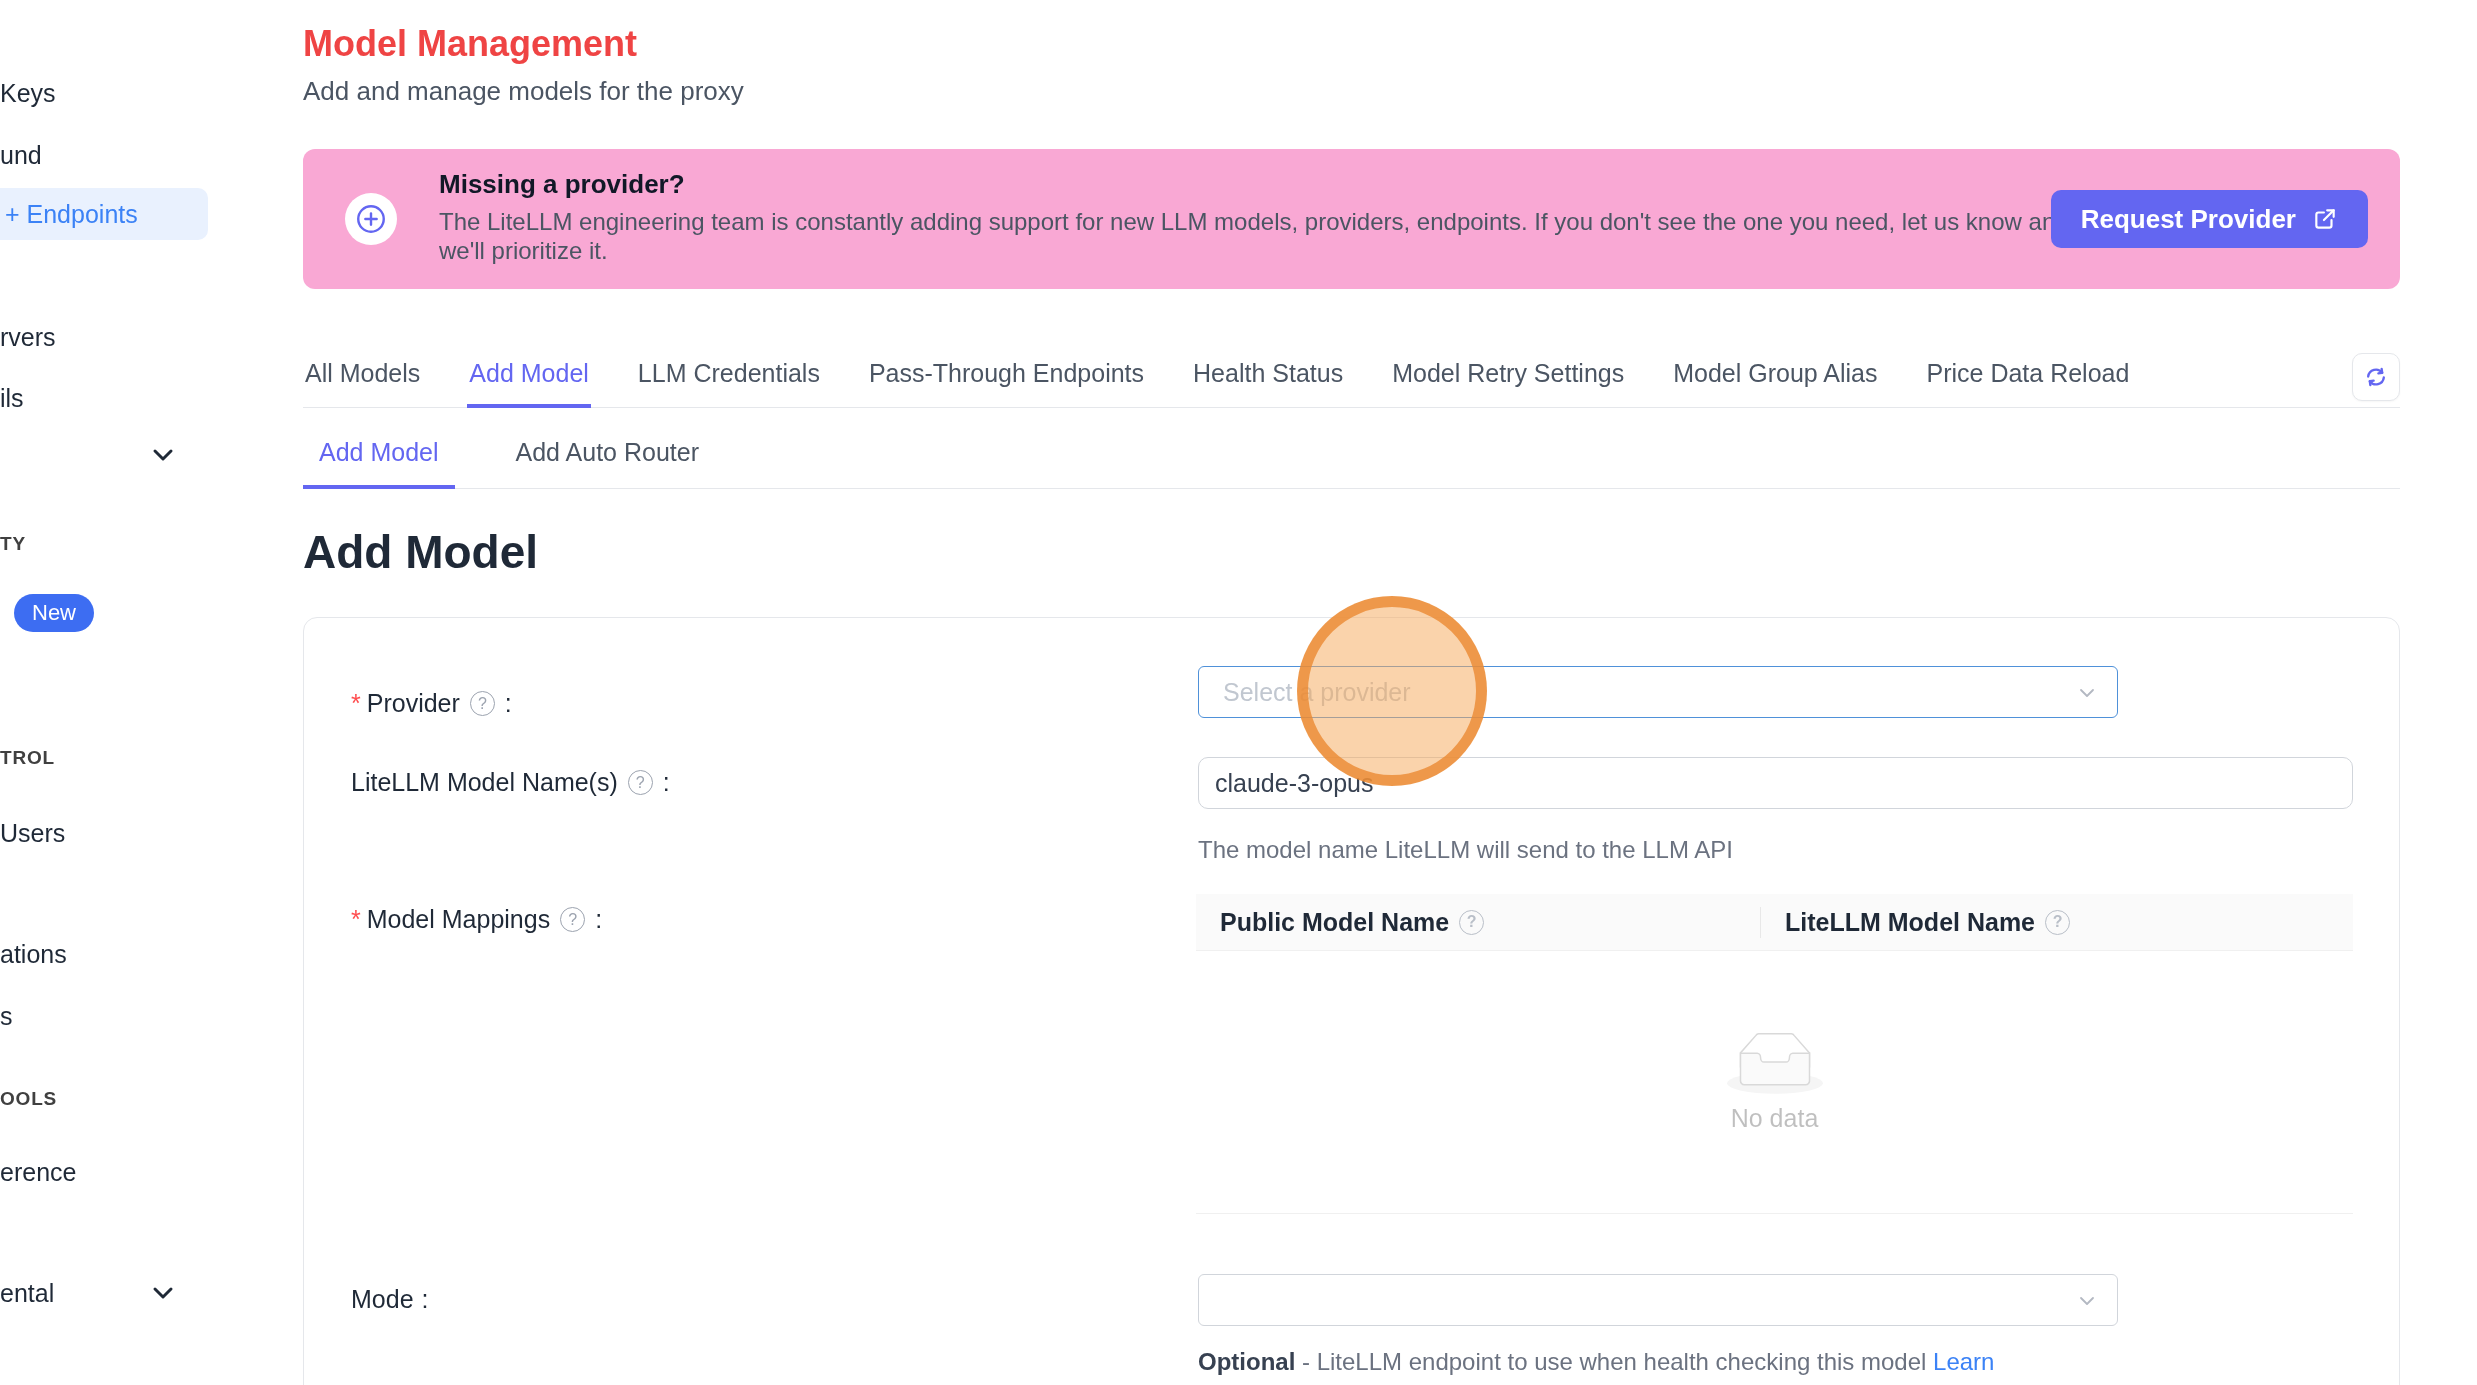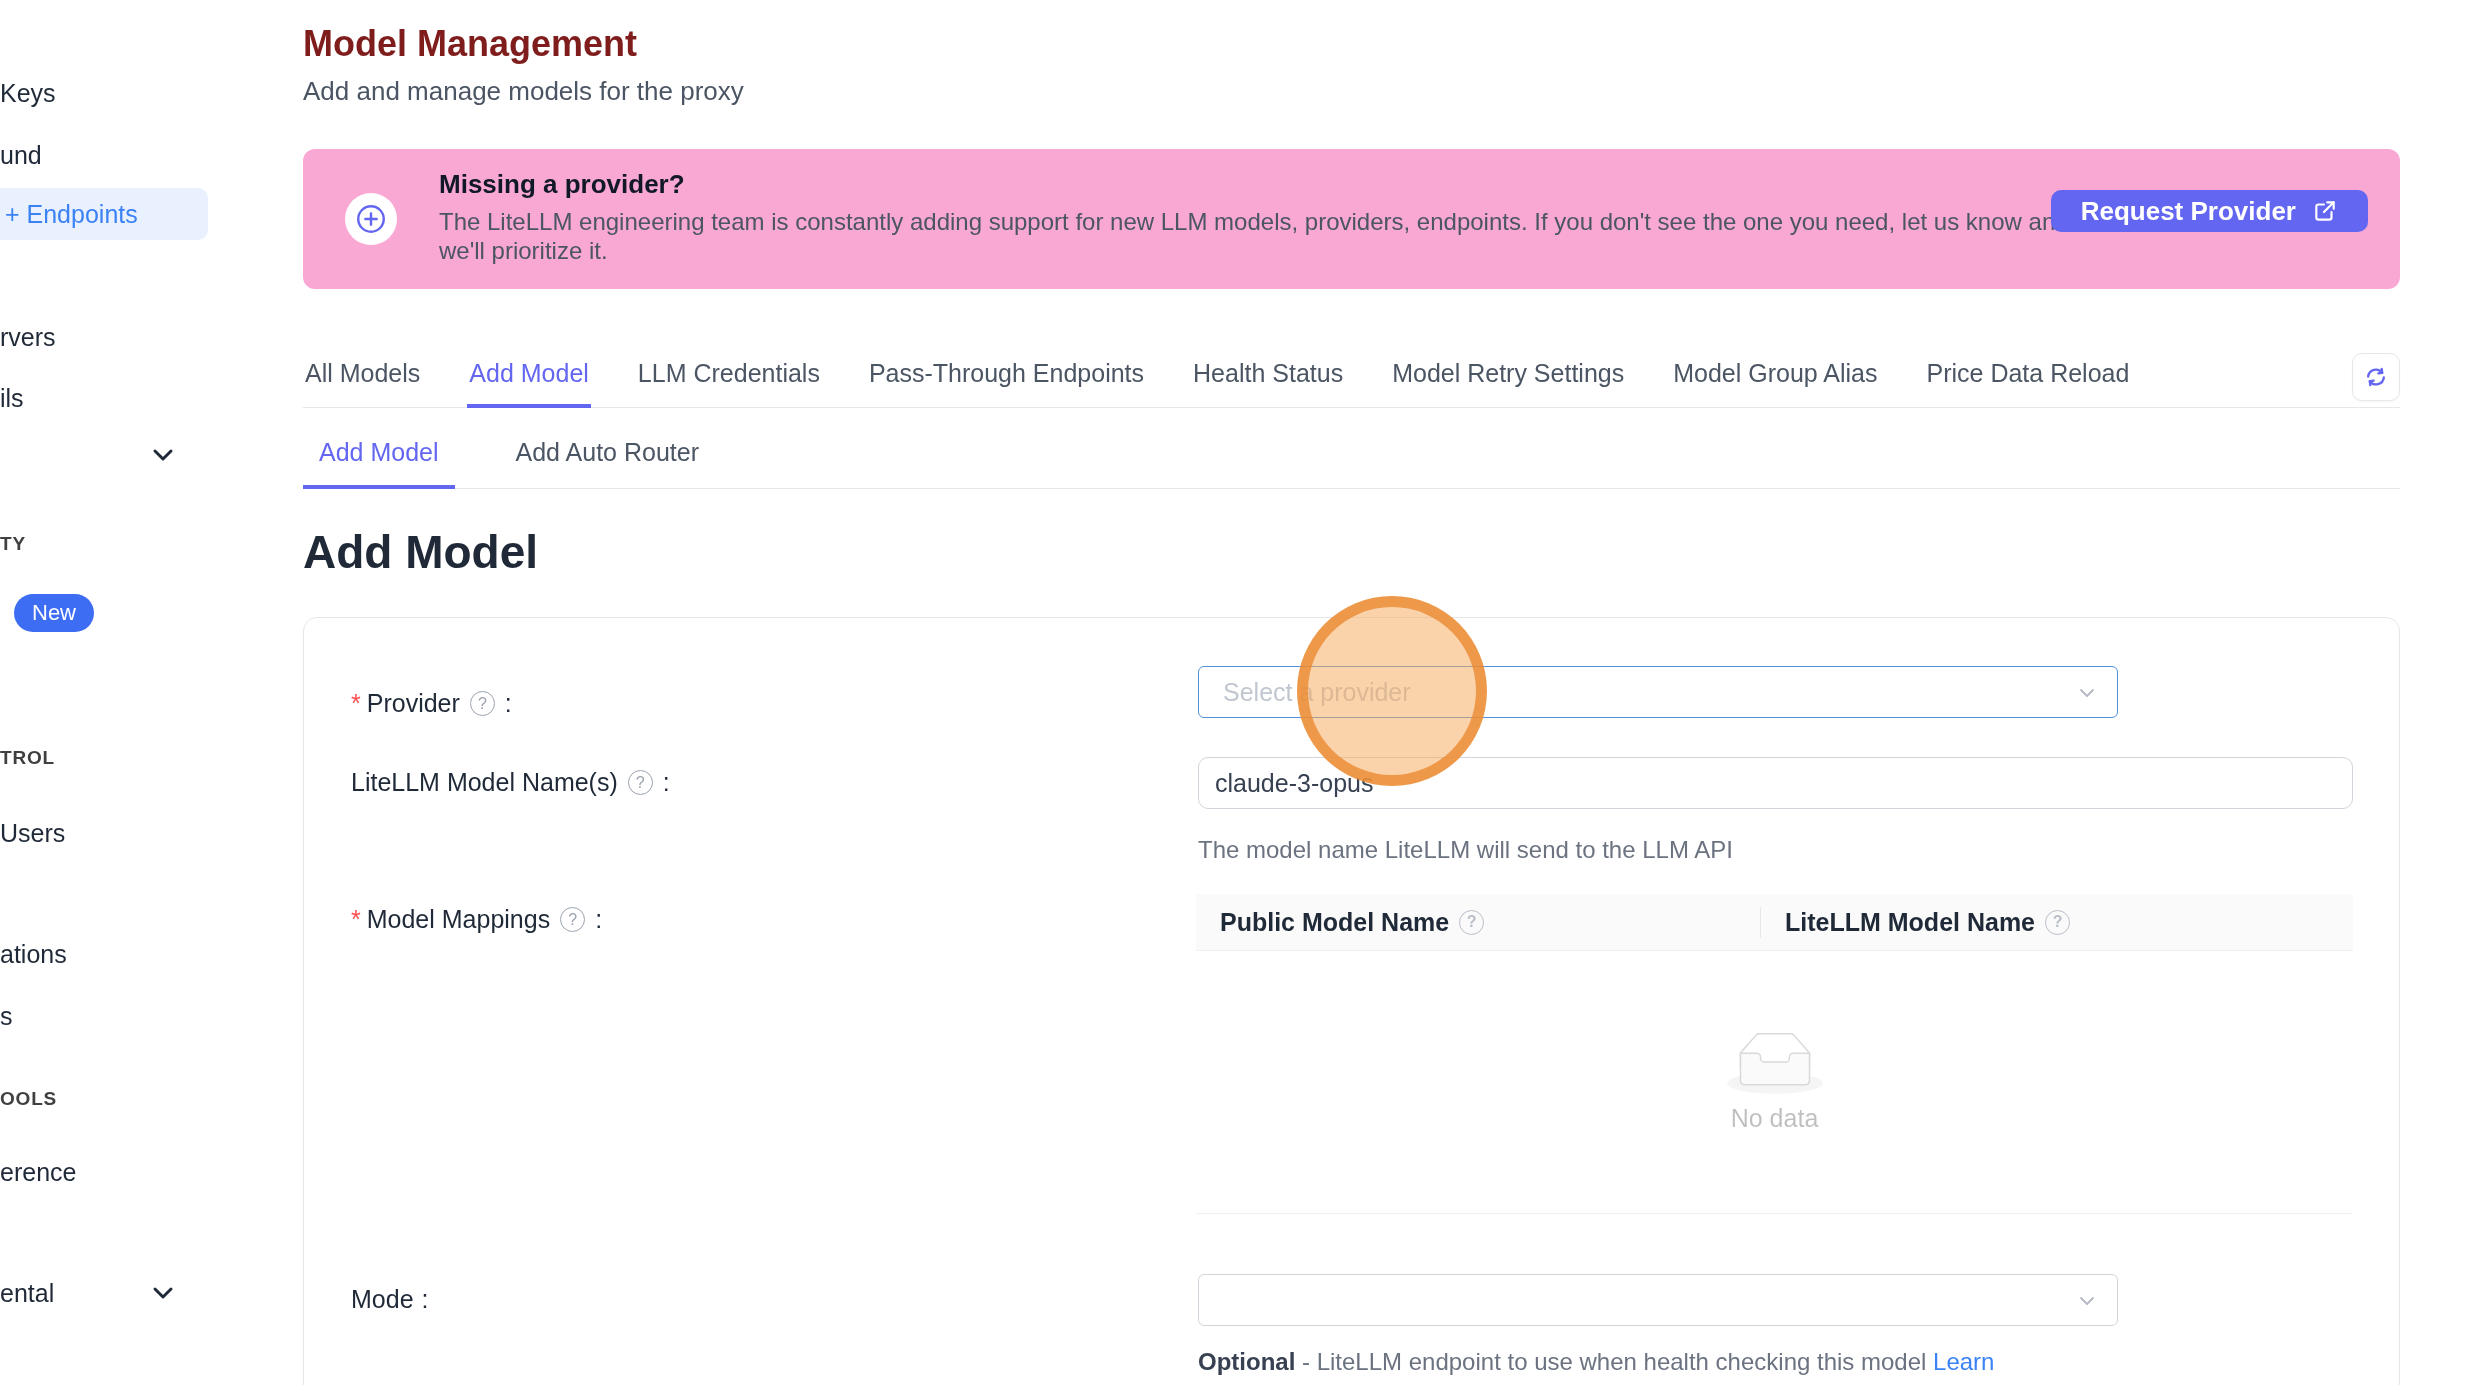--- a/index.html
+++ b/index.html
@@ -30,39 +30,39 @@
   .s-chevron { position: absolute; left: 150px; }
   .s-badge {
     position: absolute; left: 14px; top: 594px; height: 38px; padding: 0 18px;
     background: #3d6df2; border-radius: 19px; color: #fff; font-size: 22px;
     display: flex; align-items: center; justify-content: center;
   }
 
   
   .main { position: absolute; left: 303px; top: 0; width: 2097px; }
 
-  .page-title { margin-top: 22px; font-size: 36px; line-height: 44px; font-weight: 700; color: #7f1d1d; }
+  .page-title { margin-top: 22px; font-size: 36px; line-height: 44px; font-weight: 700; color: #ef4444; }
   .page-subtitle { margin-top: 10px; font-size: 26px; color: #4b5563; }
 
   
   .banner {
     position: relative; margin-top: 42px; height: 140px; background: #f9a8d4;
     border-radius: 12px;
   }
   .banner-icon-wrap {
     position: absolute; left: 42px; top: 44px; width: 52px; height: 52px;
     background: #fff; border-radius: 50%; display: flex; align-items: center; justify-content: center;
   }
   .banner-title { position: absolute; left: 136px; top: 20px; font-size: 26px; font-weight: 700; color: #111827; }
   .banner-body {
     position: absolute; left: 136px; top: 58px; max-width: 1680px;
     font-size: 24px; line-height: 29px; color: #4b5563;
   }
   .request-btn {
-    position: absolute; right: 32px; top: 41px; height: 42px; padding: 0 30px;
+    position: absolute; right: 32px; top: 41px; height: 58px; padding: 0 30px;
     background: #6366f1; border: none; border-radius: 10px; cursor: pointer;
     display: flex; align-items: center; gap: 16px; color: #fff; font-size: 26px; font-weight: 700;
     font-family: "Liberation Sans", sans-serif;
   }
 
   
   .tabs { position: relative; margin-top: 64px; border-bottom: 1px solid #e5e7eb; display: flex; gap: 45px; }
   .tab {
     padding: 6px 2px 16px 2px; font-size: 25px; color: #4b5563; cursor: pointer; white-space: nowrap;
     margin-bottom: -1px;

